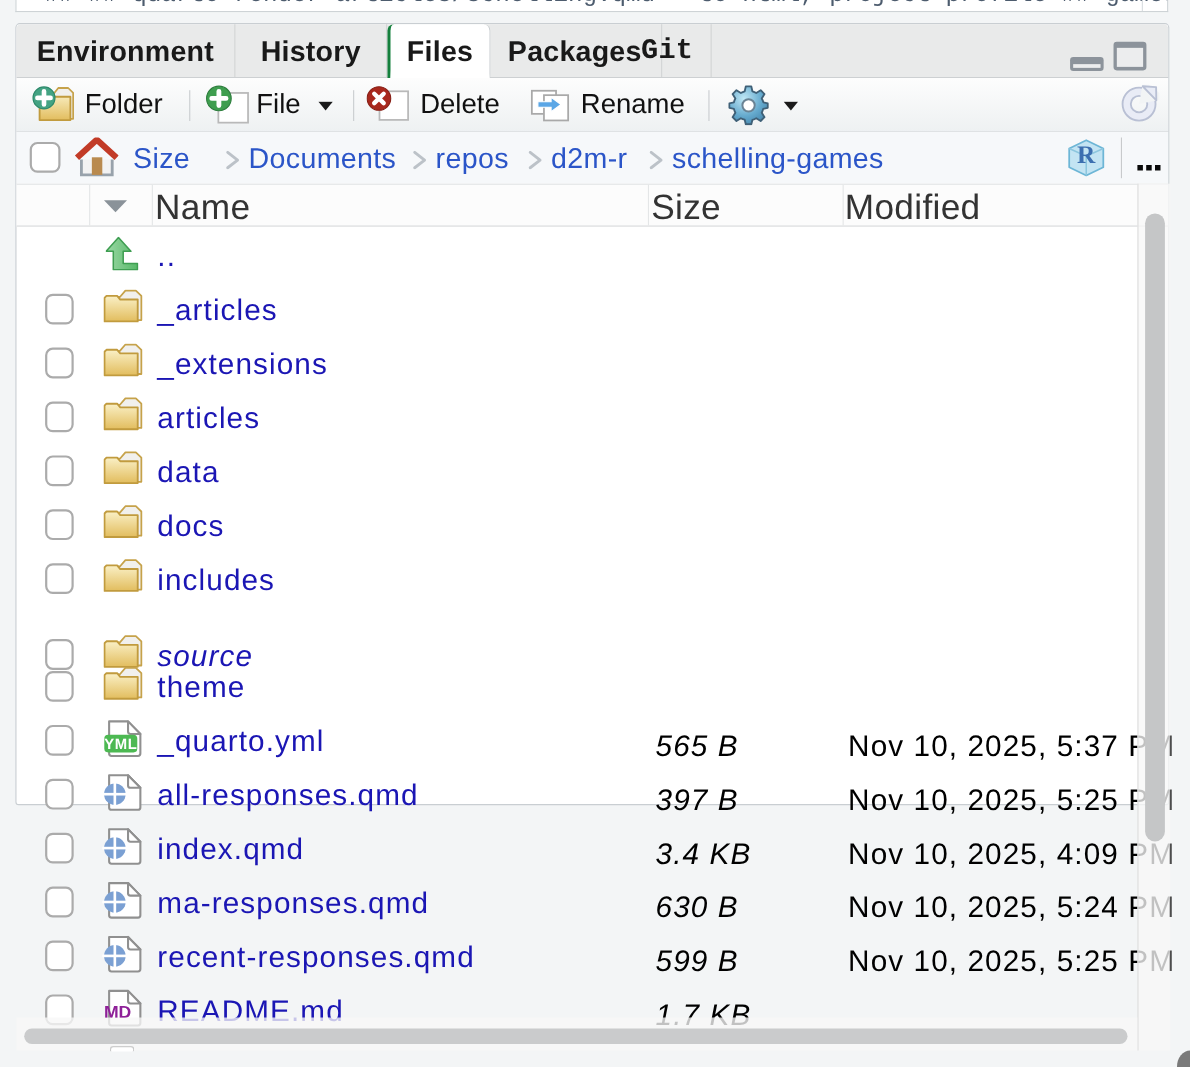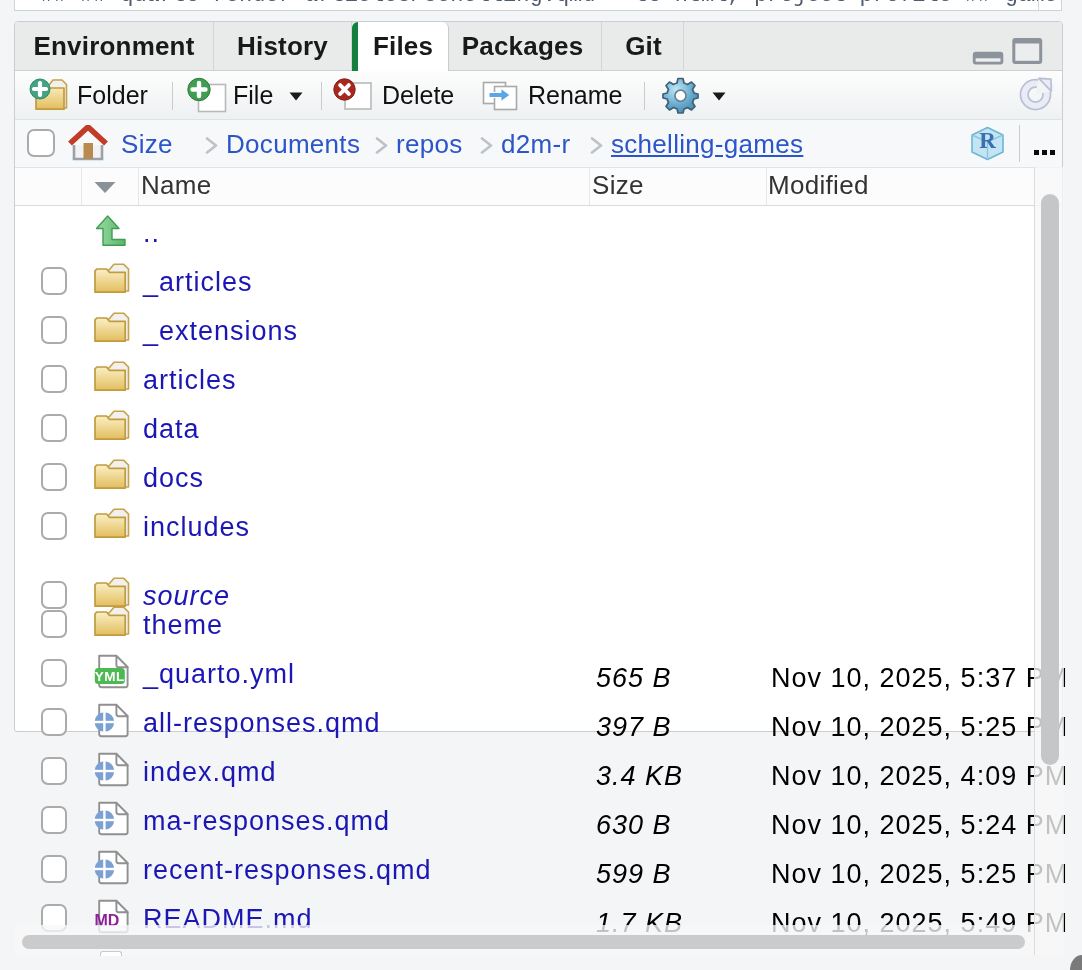--- a/index.html
+++ b/index.html
@@ -7,33 +7,33 @@
   .abs{position:absolute;}
   
   #sliver{left:14px;top:0px;width:1048px;height:11px;background:#fff;border:1px solid #ced3d6;border-top:none;box-sizing:border-box;overflow:hidden;}
   #sliver .code{position:absolute;left:26px;font-family:"Liberation Mono",monospace;font-size:22px;color:#4d5c6e;white-space:pre;top:-17.5px;}
   #sliver .vline{position:absolute;right:22px;top:0;width:1px;height:11px;background:#d8dcdf;}
   
   #pane{left:14px;top:21px;width:1049px;height:711px;background:#fff;border:1px solid #c9ced2;border-radius:4px 4px 3px 3px;box-sizing:border-box;}
   
   #tabbar{left:0;top:0;width:1047px;height:48px;background:#e9eaea;border-bottom:1px solid #cdd0d2;border-radius:4px 4px 0 0;}
   .tab{position:absolute;top:0;height:48px;border-right:1px solid #d2d4d5;display:flex;align-items:center;justify-content:center;font-weight:bold;font-size:26px;color:#191919;letter-spacing:0.2px;}
-  .tab.sel{background:#fff;height:49px;border-left:6px solid #15803d;border-right:1px solid #c6cbce;border-radius:6px 6px 0 0;z-index:3;}
+  .tab.sel{background:#fff;height:49px;border-left:3px solid #15803d;border-right:1px solid #c6cbce;border-radius:6px 6px 0 0;z-index:3;}
   
   #toolbar{left:0;top:49px;width:1047px;height:48px;background:linear-gradient(#fdfdfd,#eef1f2);border-bottom:1px solid #dfe2e4;}
   .tbtxt{position:absolute;font-size:25px;color:#111;top:10px;}
   .tbsep{position:absolute;top:11px;width:1px;height:28px;background:#c9cccf;}
   
   #crumb{left:0;top:98px;width:1047px;height:47px;background:#f6f8fa;}
   .bc{position:absolute;font-size:26px;color:#2b55c8;letter-spacing:0.3px;top:9px;}
   .bcsep{position:absolute;top:17px;}
   
   #header{left:0;top:145px;width:1047px;height:39px;background:#fcfcfc;border-top:1px solid #e2e4e5;border-bottom:1px solid #d8dadb;box-sizing:border-box;}
   .hsep{position:absolute;top:0;width:1px;height:37px;background:#e4e6e7;}
-  .htxt{position:absolute;top:2px;font-size:26px;color:#333;letter-spacing:0.3px;}
+  .htxt{position:absolute;top:2px;font-size:32px;color:#333;letter-spacing:0.3px;}
   
   .row{position:absolute;left:0;width:1047px;height:49px;}
   .cb{position:absolute;left:26px;top:11px;width:22px;height:24px;background:#fff;border:2px solid #ababab;border-radius:7px;}
   .icon{position:absolute;left:79px;top:7px;}
   .fname{position:absolute;left:128px;top:11px;font-size:27px;letter-spacing:1px;color:#1b16b4;white-space:pre;}
   .fsize{position:absolute;left:581px;top:15px;font-size:27px;letter-spacing:1px;color:#000;white-space:pre;font-style:italic;}
   .fdate{position:absolute;left:756px;top:15px;font-size:27px;letter-spacing:1px;color:#000;white-space:pre;}
   
   #vgutter{left:1019px;top:145px;width:29px;height:788px;background:rgba(247,247,247,0.78);border-left:1px solid #dcdcdc;}
   #vthumb{position:absolute;left:6px;top:27px;width:18px;height:571px;background:#c5c6c7;border-radius:9px;}
@@ -48,21 +48,21 @@
     <div class="code">## ## quarto render articles/schelling.qmd --to html, project profile ## games y</div>
     <div class="vline"></div>
   </div>
 
   <div class="abs" id="pane">
     <div class="abs" id="tabbar">
       <div class="tab" style="left:0;width:198px;">Environment</div>
       <div class="tab" style="left:199px;width:137px;">History</div>
       <div class="tab sel" style="left:337px;width:90px;">Files</div>
       <div class="tab" style="left:429px;width:157px;">Packages</div>
-      <div class="tab" style="left:589px;width:79px;">Git</div>
+      <div class="tab" style="left:552px;width:79px;font-family:Liberation Mono, monospace;">Git</div>
       <svg style="position:absolute;left:953px;top:0;" width="94" height="48" viewBox="0 0 94 48">
         <rect x="4.8" y="29.8" width="30.5" height="12.7" rx="3" fill="#8c939b"></rect>
         <rect x="7.6" y="36.3" width="24.9" height="3.4" fill="#ecedee"></rect>
         <rect x="44.3" y="16" width="29.9" height="26" rx="3" fill="#8c939b"></rect>
         <rect x="47.3" y="21.5" width="23.9" height="17.3" fill="#ecedee"></rect>
       </svg>
     </div>
 
     <div class="abs" id="toolbar">
       <svg style="position:absolute;left:14px;top:5px;" width="42" height="38" viewBox="0 0 42 38">
@@ -135,21 +135,21 @@
         <polyline points="2,1.5 11,8.5 2,15.5" fill="none" stroke="#bcc2c8" stroke-width="2.6" stroke-linecap="round" stroke-linejoin="round"></polyline>
       </svg>
       <div class="bc" style="left:381px;">repos</div>
       <svg class="bcsep" style="left:465px;" width="13" height="17" viewBox="0 0 13 17">
         <polyline points="2,1.5 11,8.5 2,15.5" fill="none" stroke="#bcc2c8" stroke-width="2.6" stroke-linecap="round" stroke-linejoin="round"></polyline>
       </svg>
       <div class="bc" style="left:486px;">d2m-r</div>
       <svg class="bcsep" style="left:575px;" width="13" height="17" viewBox="0 0 13 17">
         <polyline points="2,1.5 11,8.5 2,15.5" fill="none" stroke="#bcc2c8" stroke-width="2.6" stroke-linecap="round" stroke-linejoin="round"></polyline>
       </svg>
-      <div class="bc" style="left:596px;text-decoration:underline;">schelling-games</div>
+      <div class="bc" style="left:596px;">schelling-games</div>
       <svg style="position:absolute;left:955px;top:6px;" width="35" height="35" viewBox="0 0 35 35">
         <path d="M17.5,1.5 L33,9 L33,26 L17.5,33.5 L2,26 L2,9 Z" fill="#c3e4f3" stroke="#6db6d6" stroke-width="1.6" stroke-linejoin="round"></path>
         <path d="M2,9 L17.5,16 L33,9 M17.5,16 L17.5,33.5" fill="none" stroke="#8cc6de" stroke-width="1.4"></path>
         <text x="17.5" y="22" font-family="Liberation Serif" font-weight="bold" font-size="23" fill="#3c6fb0" text-anchor="middle">R</text>
       </svg>
       <div style="position:absolute;left:1004px;top:5px;width:1px;height:37px;background:#c8cacc;"></div>
       <div style="position:absolute;left:1019px;top:30px;width:5px;height:5px;background:#0a0a0a;"></div>
       <div style="position:absolute;left:1027px;top:30px;width:5px;height:5px;background:#0a0a0a;"></div>
       <div style="position:absolute;left:1035px;top:30px;width:5px;height:5px;background:#0a0a0a;"></div>
     </div>
@@ -340,21 +340,20 @@
       </div>
       <div class="row" style="top:871px;">
         <div class="cb"></div>
         <svg class="icon" style="left:76px;top:6px;" width="40" height="35" viewBox="0 0 40 35">
 <path d="M8.2,1.8 L25.4,1.8 L36.6,13.2 L36.6,31 Q36.6,33.2 34.4,33.2 L10.4,33.2 Q8.2,33.2 8.2,31 Z" fill="#fff" stroke="#909090" stroke-width="1.9" stroke-linejoin="round"></path>
 <path d="M25.4,1.8 L25.4,11 Q25.4,13.2 27.6,13.2 L36.6,13.2 Z" fill="#fff" stroke="#909090" stroke-width="1.9" stroke-linejoin="round"></path>
 <text x="3.5" y="26.6" font-family="Liberation Sans" font-weight="bold" font-size="16" fill="#8e2098" text-anchor="start">MD</text>
         </svg>
         <div class="fname">README.md</div>
         <div class="fsize">1.7 KB</div>
-        <div class="fdate">Nov 10, 2025, 5:49 PM</div>
       </div>
     </div>
 
     <div class="abs" id="vgutter">
       <div id="vthumb"></div>
     </div>
     <div class="abs" id="hband">
       <div id="hthumb"></div>
     </div>
     <div class="abs" style="left:85px;top:929px;width:20px;height:4px;border:1px solid #c9c9c9;border-bottom:none;border-radius:3px 3px 0 0;background:#fff;z-index:0;"></div>

